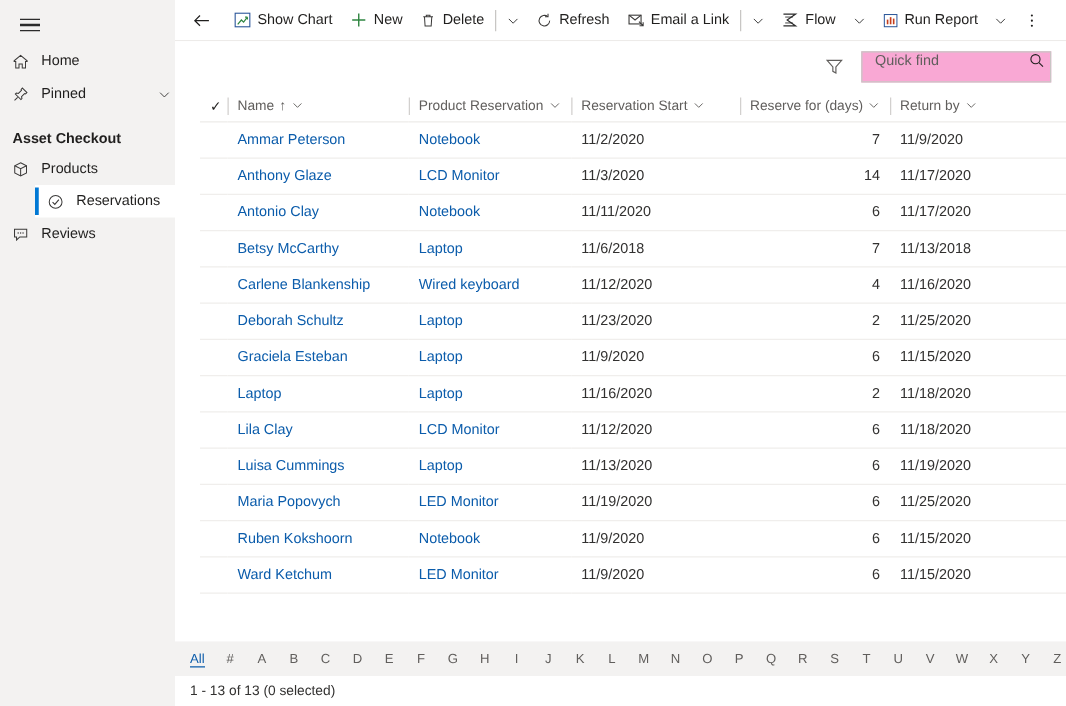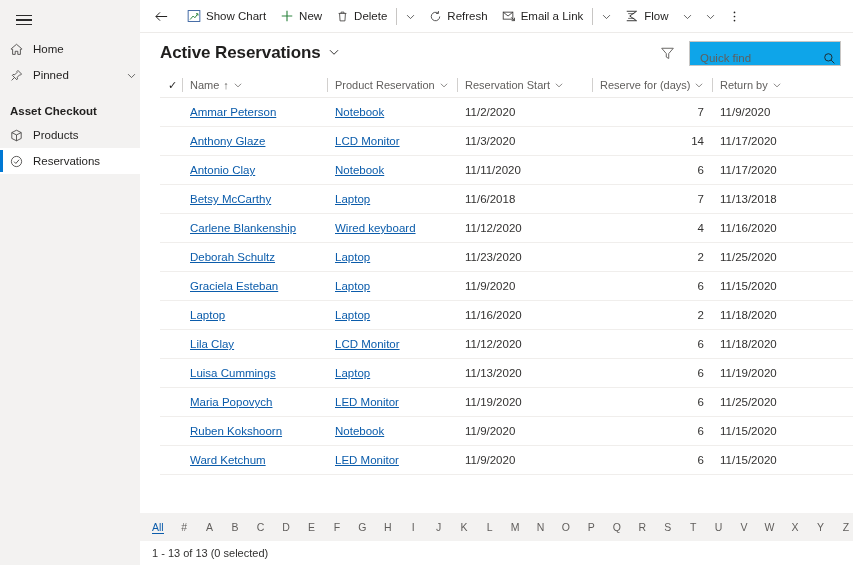--- a/index.html
+++ b/index.html
@@ -58,20 +58,21 @@
   }
   .nav-item .lbl { flex: 1 1 auto; padding-left: 3px; }
   .nav-item .chev {
     width: 18px;
     flex: 0 0 18px;
     display: flex; align-items: center; justify-content: center;
     color: #3b3a39;
   }
   .nav-item.selected {
     background: #ffffff;
+    margin-left: 28px;
   }
   .nav-item.selected::before {
     content: "";
     position: absolute;
     left: 0; top: 2px; bottom: 2px;
     width: 3px;
     background: #0078d4;
   }
   .group-title {
     font-size: 11.5px;
@@ -171,23 +172,23 @@
     width: 28px; height: 28px;
     display: flex; align-items: center; justify-content: center;
     cursor: pointer;
     color: #605e5c;
     margin-right: 8px;
   }
   #quickfind {
     width: 152px;
     height: 25px;
     border: 1px solid #c8c6c4;
-    background: #0ea5e9;
-    display: flex;
-    align-items: flex-end;
+    background: #f9a8d4;
+    display: flex;
+    align-items: flex-start;
     box-sizing: border-box;
     padding: 0 2px 0 8px;
   }
   #quickfind input {
     flex: 1 1 auto;
     border: none;
     outline: none;
     font-size: 11.5px;
     font-family: "Liberation Sans", sans-serif;
     color: #201f1e;
@@ -224,21 +225,21 @@
     color: #605e5c;
     text-align: left;
     padding: 0 0 0 8px;
     border-bottom: 1px solid #edebe9;
     position: relative;
     vertical-align: middle;
     white-space: nowrap;
     cursor: pointer;
   }
   table.grid th .thinner {
-    display: flex; align-items: center; gap: 4px;
+    display: flex; gap: 4px;
   }
   table.grid th.sep::before {
     content: "";
     position: absolute;
     left: 0; top: 5px; bottom: 5px;
     width: 1px;
     background: #d2d0ce;
   }
   th.checkcol {
     width: 22px;
@@ -248,21 +249,21 @@
   table.grid td {
     height: 28px;
     padding: 0 0 0 8px;
     border-bottom: 1px solid #f0eeec;
     color: #323130;
     vertical-align: middle;
     white-space: nowrap;
     overflow: hidden;
     text-overflow: ellipsis;
   }
-  table.grid td.link { color: #0b5cab; cursor: pointer; text-decoration: underline; }
+  table.grid td.link { color: #0b5cab; cursor: pointer; }
   table.grid td.num { text-align: right; padding-right: 8px; }
   table.grid tr { cursor: pointer; }
 
   
   #alphabar {
     flex: 0 0 28px;
     height: 28px;
     background: #f3f2f1;
     display: flex;
     align-items: center;
@@ -354,20 +355,31 @@
     <div class="nav-item selected">
       <span class="ico">
         <svg width="13" height="13" viewBox="0 0 16 16">
             <circle cx="8" cy="8" r="6.3" fill="none" stroke="#3b3a39" stroke-width="1"></circle>
             <path d="M5 8.2l2.2 2.2L11.2 5.8" fill="none" stroke="#3b3a39" stroke-width="1.1"></path>
           </svg>
       </span>
       <span class="lbl">Reservations</span>
     </div>
 
+    <div class="nav-item">
+      <span class="ico">
+        <svg width="13" height="13" viewBox="0 0 16 16">
+            <path d="M2 3h12v7.5H7.2L4 13.5V10.5H2V3z" fill="none" stroke="#3b3a39" stroke-width="1"></path>
+            <circle cx="5.6" cy="6.7" r=".7" fill="#3b3a39"></circle>
+            <circle cx="8" cy="6.7" r=".7" fill="#3b3a39"></circle>
+            <circle cx="10.4" cy="6.7" r=".7" fill="#3b3a39"></circle>
+          </svg>
+      </span>
+      <span class="lbl">Reviews</span>
+    </div>
   </div>
 
   <div id="main">
 
     <div id="commandbar">
 
       <div class="backbtn">
         <svg width="15" height="15" viewBox="0 0 16 16">
             <path d="M14 8H2.2M6.4 3.6 2 8l4.4 4.4" fill="none" stroke="#201f1e" stroke-width="1.05"></path>
           </svg>
@@ -443,44 +455,47 @@
             </svg>
         </span>
         <span>Flow</span>
       </div>
       <div class="cmd-caret">
         <svg width="11" height="11" viewBox="0 0 16 16">
             <path d="M3 6l5 5 5-5" fill="none" stroke="#333" stroke-width="1.1"></path>
           </svg>
       </div>
 
+      <div class="cmd">
+        <span class="ico">
+          <svg width="13" height="13" viewBox="0 0 16 16">
+              <rect x="1.8" y="2" width="12.4" height="12" fill="none" stroke="#2b579a" stroke-width="1"></rect>
+              <rect x="4.2" y="7" width="1.6" height="4.6" fill="#c43e1c"></rect>
+              <rect x="7.2" y="4.6" width="1.6" height="7" fill="#c43e1c"></rect>
+              <rect x="10.2" y="6" width="1.6" height="5.6" fill="#c43e1c"></rect>
+            </svg>
+        </span>
+        <span>Run Report</span>
+      </div>
       <div class="cmd-caret">
         <svg width="11" height="11" viewBox="0 0 16 16">
             <path d="M3 6l5 5 5-5" fill="none" stroke="#333" stroke-width="1.1"></path>
           </svg>
       </div>
 
       <div class="ellipsis-btn">
         <svg width="13" height="13" viewBox="0 0 16 16">
             <circle cx="8" cy="3" r="1.05" fill="#201f1e"></circle>
             <circle cx="8" cy="8" r="1.05" fill="#201f1e"></circle>
             <circle cx="8" cy="13" r="1.05" fill="#201f1e"></circle>
           </svg>
       </div>
     </div>
 
     <div id="viewheader">
-      <div id="viewtitle">
-        <span class="t">Active Reservations</span>
-        <span>
-          <svg width="12" height="12" viewBox="0 0 16 16">
-              <path d="M2.6 5.6 8 11l5.4-5.4" fill="none" stroke="#201f1e" stroke-width="1.2"></path>
-            </svg>
-        </span>
-      </div>
       <div class="hdr-spacer"></div>
       <div class="filter-btn">
         <svg width="15" height="15" viewBox="0 0 16 16">
             <path d="M1.8 2.4h12.4L9.3 8.1v5.2L6.7 11.8V8.1L1.8 2.4z" fill="none" stroke="#605e5c" stroke-width="1"></path>
           </svg>
       </div>
       <div id="quickfind">
         <input type="text" placeholder="Quick find" style="">
         <span class="sicon">
           <svg width="13" height="13" viewBox="0 0 16 16">

